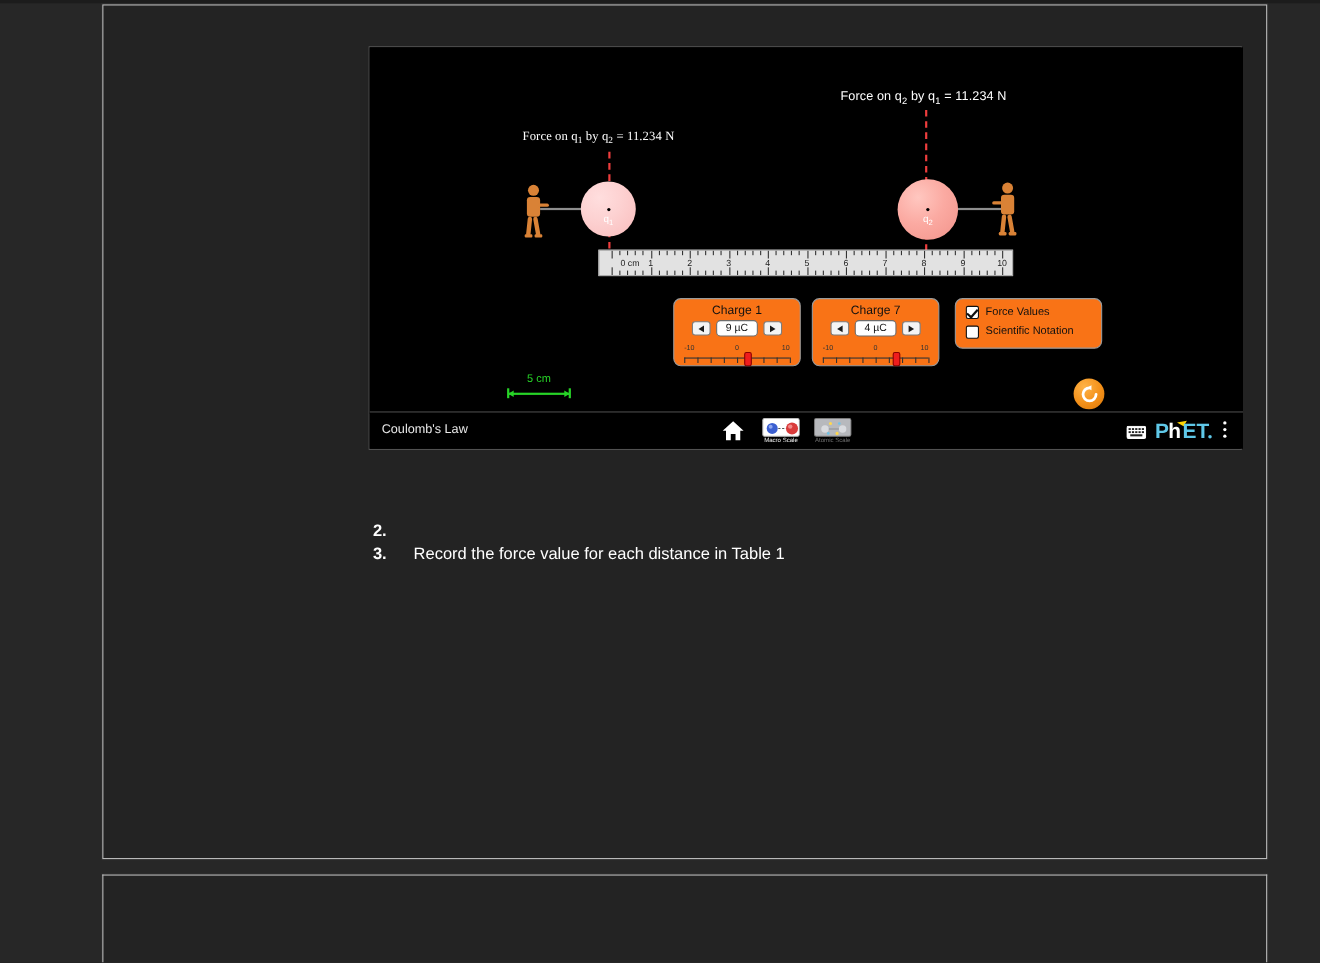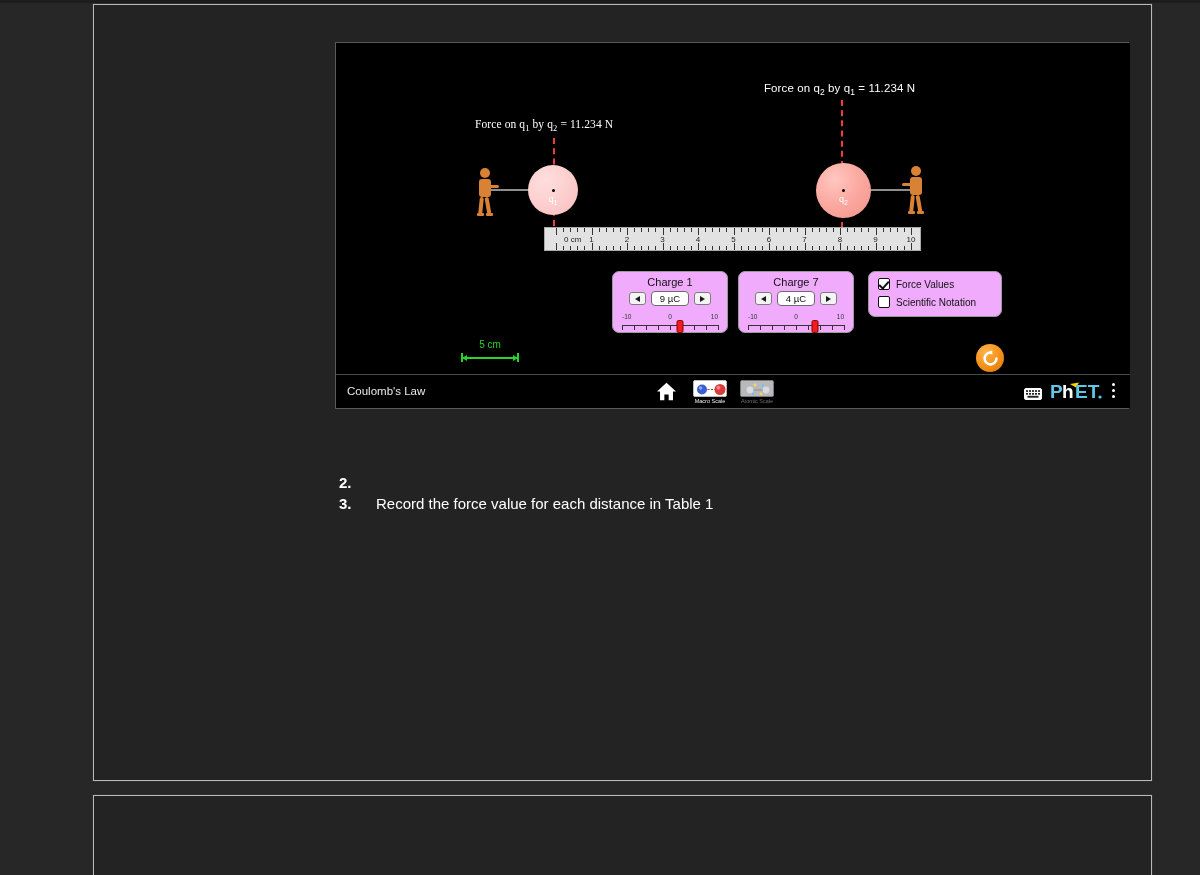--- a/index.html
+++ b/index.html
@@ -128,21 +128,21 @@
   #scale-bar .cap { position:absolute; top: 0; width: 2px; height: 9px; background:#27d427; }
   #scale-bar .cap.l { left: 3px; }
   #scale-bar .cap.r { right: 3px; }
   #scale-bar .ar { position:absolute; top: 1.5px; width:0; height:0; border-top:3.5px solid transparent; border-bottom:3.5px solid transparent;}
   #scale-bar .ar.l { left: 4px; border-right: 5px solid #27d427; }
   #scale-bar .ar.r { right: 4px; border-left: 5px solid #27d427; }
 
   
   .panel {
     position: absolute;
-    background: #f0abfc;
+    background: #f97316;
     border: 1px solid #9a9a9a;
     border-radius: 7px;
   }
   #panel-c1 { left: 276px; top: 228px; width: 116px; height: 62px; }
   #panel-c2 { left: 402px; top: 228px; width: 116px; height: 62px; }
   #panel-check { left: 532px; top: 228px; width: 134px; height: 46px; }
 
   .panel-title {
     text-align: center; font-size: 11px; color: #111;
     margin-top: 4px;
@@ -167,21 +167,21 @@
   .slider-end-lbl.c { left: 50%; transform: translateX(-50%); }
   .slider-end-lbl.r { right: 0; }
   .slider-track { position:absolute; left:0; right:0; top: 12px; height: 1px; background:#333; }
   .slider-tick { position: absolute; top: 12px; width: 1px; height: 5px; background: #333; }
   .slider-thumb {
     position: absolute; top: 7px; width: 7px; height: 13px;
     background: #ef1d1d; border: 1px solid #8a0000; border-radius: 2px;
     transform: translateX(-50%);
   }
 
-  .check-row { display: flex; align-items: center; gap: 6px; margin: 6px 0 0 9px; }
+  .check-row { display: flex; gap: 6px; margin: 6px 0 0 9px; }
   .checkbox {
     width: 12px; height: 12px; background: #fff;
     border: 1.5px solid #111; border-radius: 2px;
     position: relative; flex: 0 0 auto;
   }
   .checkbox.checked::after {
     content: ""; position: absolute;
     left: 2px; top: 0px; width: 4px; height: 8px;
     border: solid #111; border-width: 0 2px 2px 0;
     transform: rotate(42deg);

